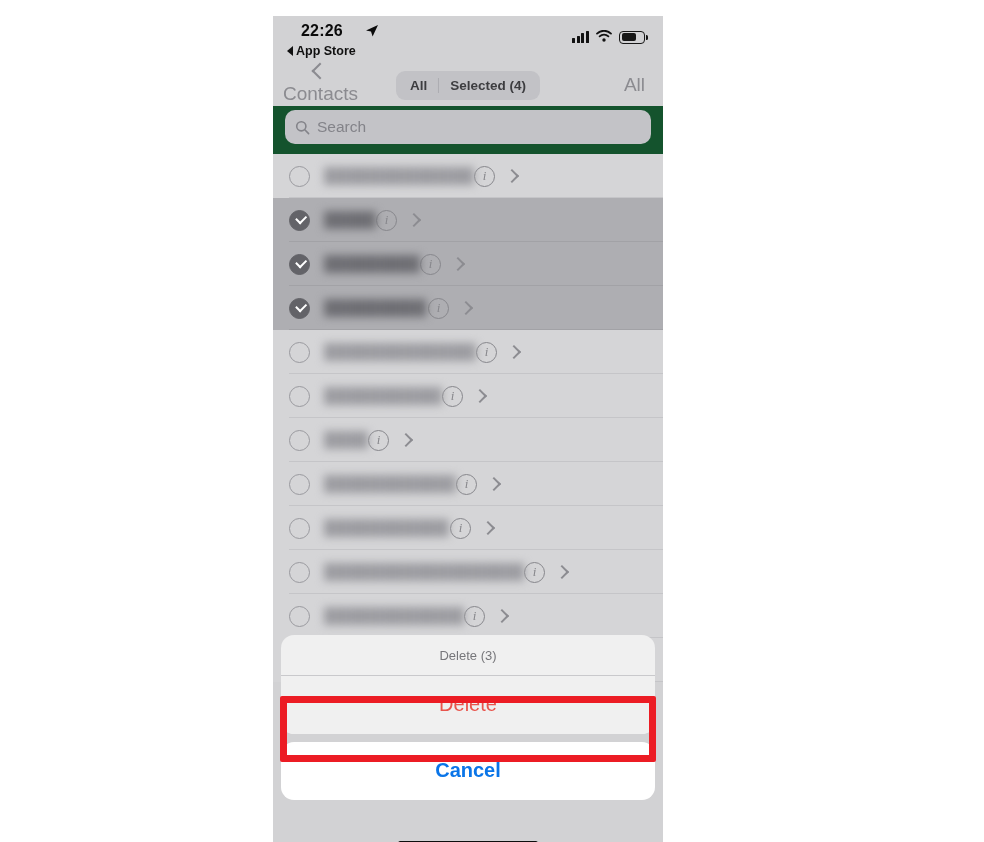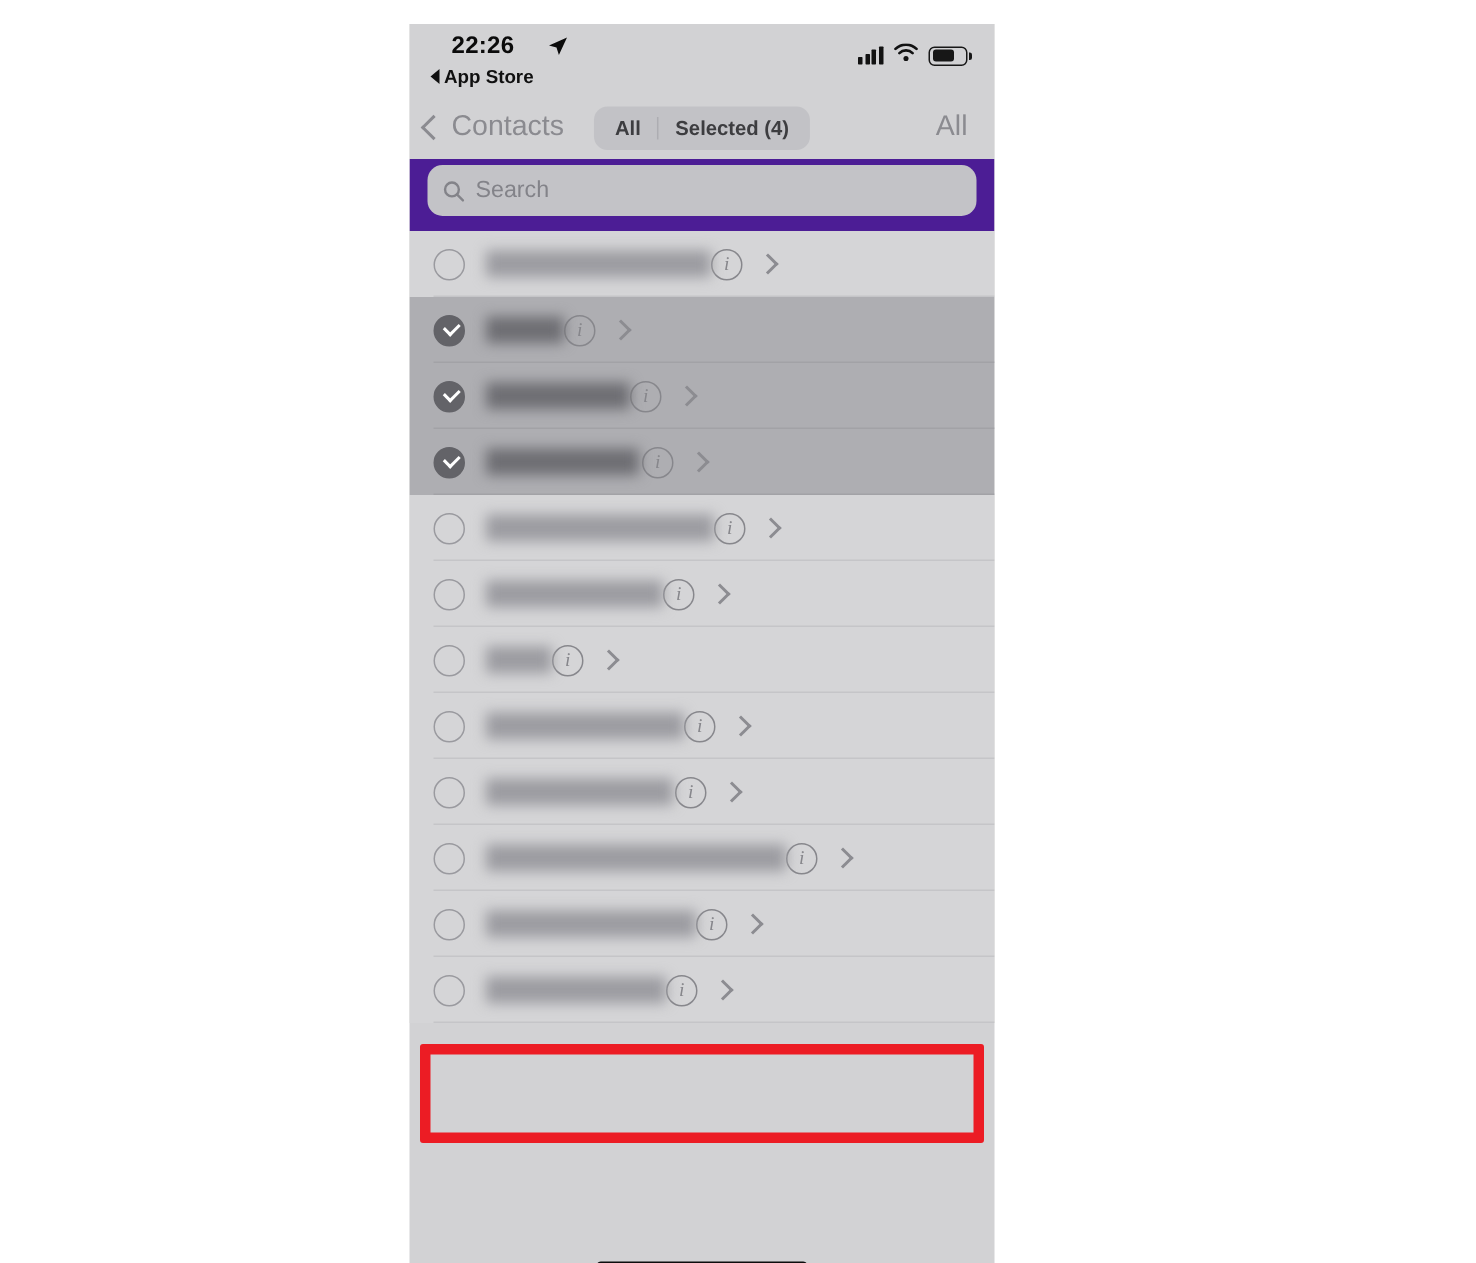--- a/index.html
+++ b/index.html
@@ -109,20 +109,21 @@
     align-items: center;
   }
   .nav-back {
     position: absolute;
     left: 10px;
     display: flex;
     align-items: center;
     gap: 6px;
     color: #8b8b90;
     font-size: 19px;
+    flex-direction: column;
   }
   .chev-left {
     width: 10px; height: 10px;
     border-left: 2.4px solid #8b8b90;
     border-bottom: 2.4px solid #8b8b90;
     transform: rotate(45deg);
     display:block;
   }
   .segmented {
     position: absolute;
@@ -150,21 +151,21 @@
   }
   .nav-right {
     position: absolute;
     right: 18px;
     font-size: 19px;
     color: #8b8b90;
   }
 
   
   .search-wrap {
-    background: #4c1d95;
+    background: #14532d;
     padding: 4px 12px 10px 12px;
   }
   .search {
     height: 34px;
     background: #c3c3c7;
     border-radius: 10px;
     display: flex;
     align-items: center;
     padding: 0 10px;
     gap: 7px;
@@ -465,17 +466,24 @@
       </div>
       <div class="row">
         <span class="check"></span>
         <span class="name bold" style="max-width: 120px; color: rgb(156, 156, 161);">███████████</span>
         <span class="info-icon">i</span>
         <span class="chev-right"></span>
         <span class="sep"></span>
       </div>
     </div>
 
+  <div class="sheet">
+    <div class="sheet-group">
+      <div class="sheet-title">Delete (3)</div>
+      <div class="sheet-btn destructive">Delete</div>
+    </div>
+    <div class="sheet-cancel">Cancel</div>
+  </div>
 
   <div class="annot"></div>
 
   <div class="home-ind"></div>
 </div>
 
 </body></html>

